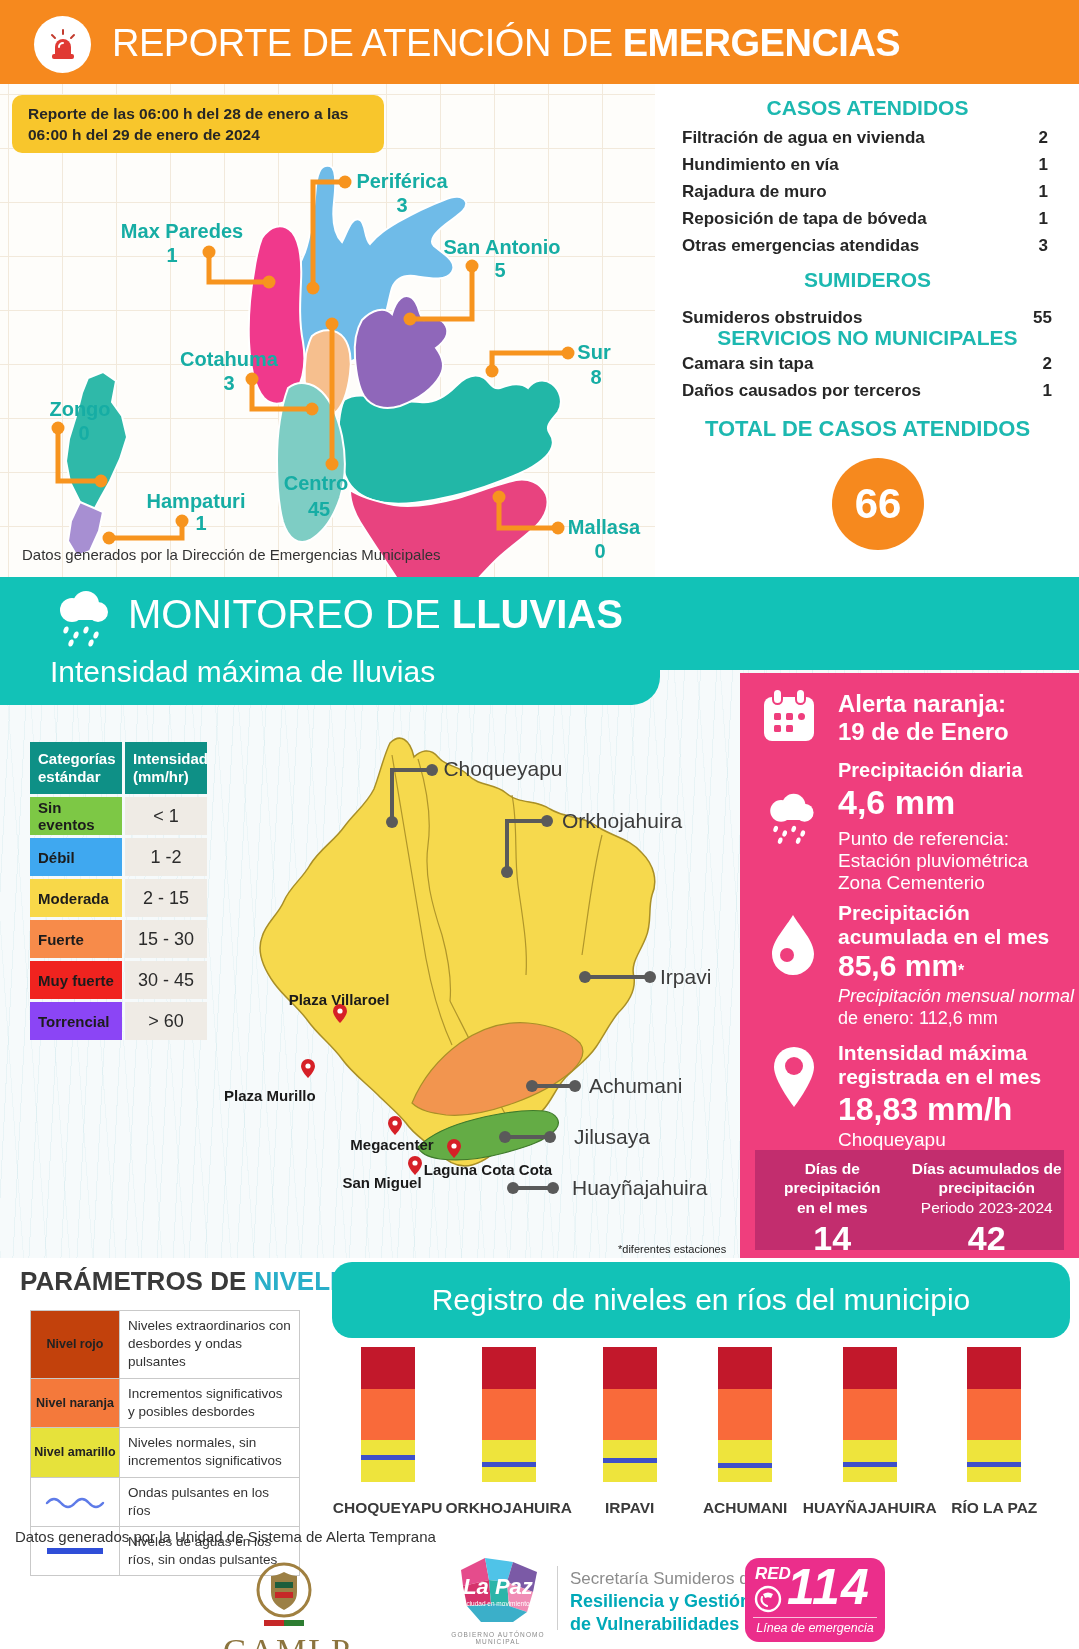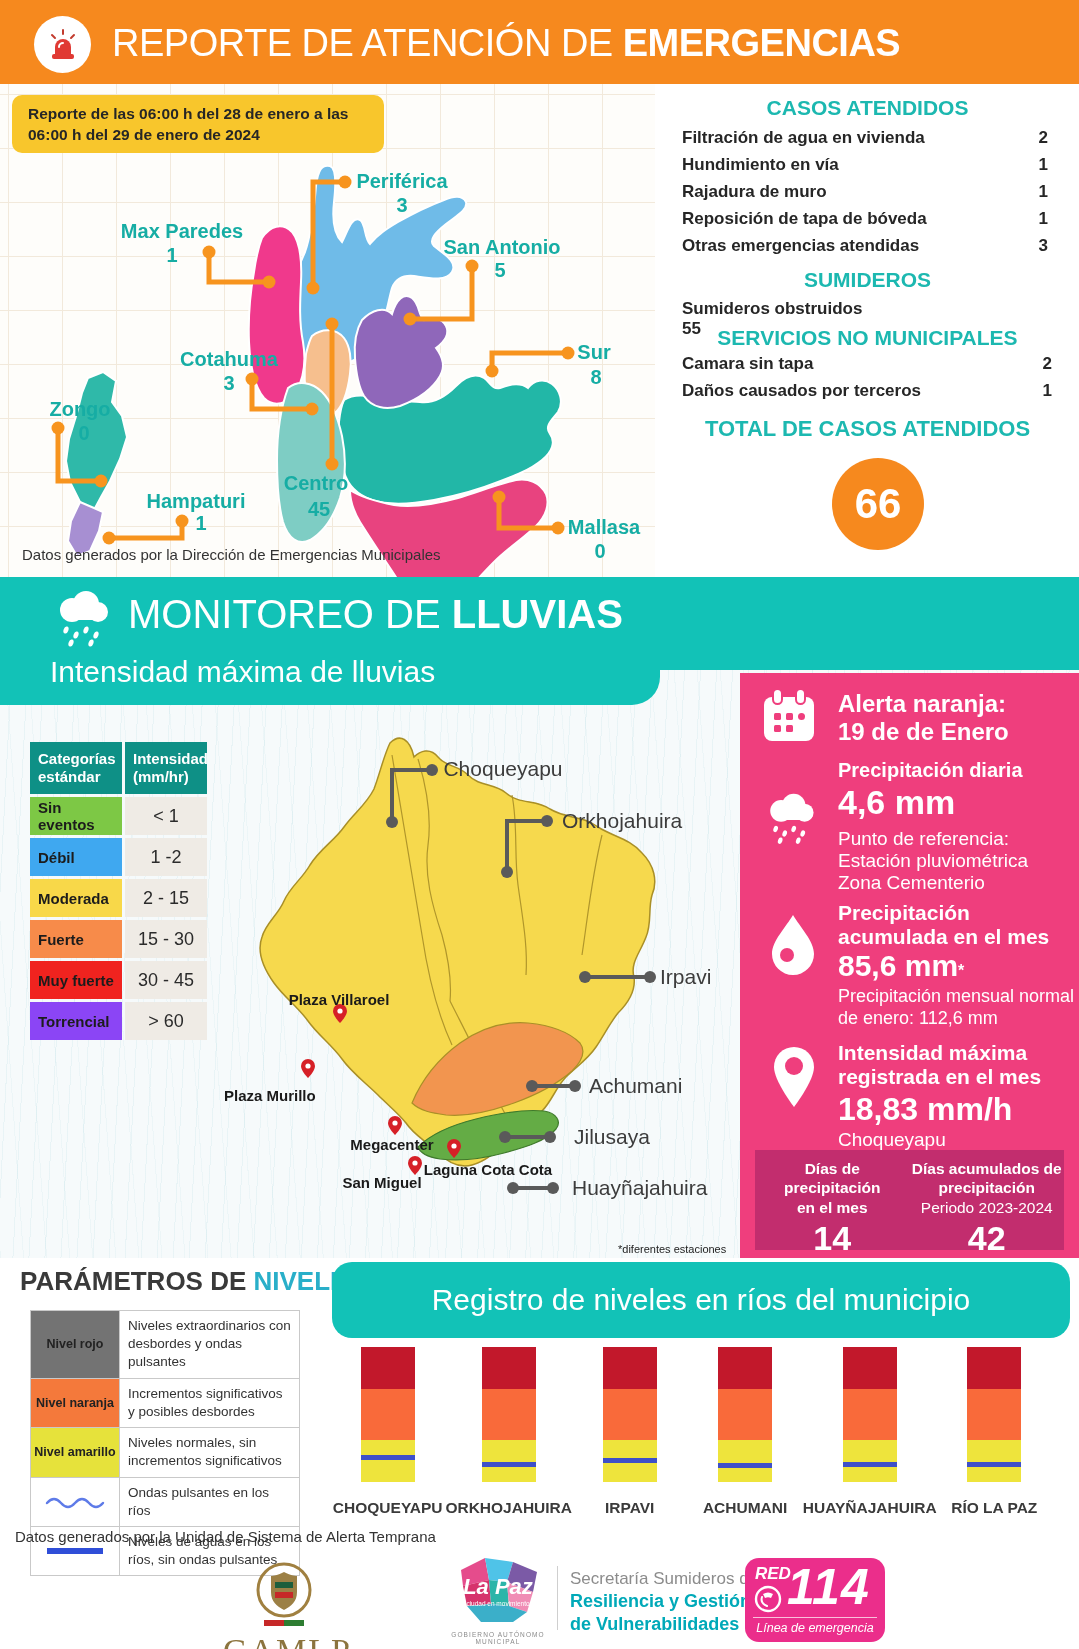--- a/index.html
+++ b/index.html
@@ -195,21 +195,21 @@
     <div class="abs case-row" style="left:682px;top:125px;width:366px;">
       <span>Reposición de tapa de bóveda</span>
         <span>1</span>
       </div>
     <div class="abs case-row" style="left:682px;top:152px;width:366px;align-items:center;">
       <span>Otras emergencias atendidas</span>
         <span>3</span>
       </div>
 
     <div class="abs teal-h" style="left:660px;top:184px;width:415px;font-size:21px;">SUMIDEROS</div>
-    <div class="abs case-row" style="left:682px;top:215px;width:370px;flex-direction:column;">
+    <div class="abs case-row" style="left:682px;top:224px;width:370px;">
       <span>Sumideros obstruidos</span>
         <span>55</span>
       </div>
 
     <div class="abs teal-h" style="left:660px;top:242px;width:415px;font-size:21px;">SERVICIOS NO MUNICIPALES</div>
     <div class="abs case-row" style="left:682px;top:270px;width:370px;">
       <span>Camara sin tapa</span>
         <span>2</span>
       </div>
     <div class="abs case-row" style="left:682px;top:297px;width:370px;">
@@ -373,21 +373,21 @@
     <div class="pk-t" style="top:177px;font-size:19px;">Estación pluviométrica</div>
     <div class="pk-t" style="top:199px;font-size:19px;">Zona Cementerio</div>
 
     <svg class="abs" style="left:30px;top:240px;" width="46" height="62" viewBox="0 0 46 62">
       <path d="M23,2 C30,14 44,28 44,41 a21,21 0 0 1 -42,0 C2,28 16,14 23,2 Z" fill="#fff"></path>
       <circle cx="17" cy="42" r="7" fill="#EF3E7D"></circle>
     </svg>
     <div class="pk-t pk-b" style="top:228px;font-size:21px;">Precipitación</div>
     <div class="pk-t pk-b" style="top:252px;font-size:21px;">acumulada en el mes</div>
     <div class="pk-t pk-b" style="top:276px;font-size:30px;"><span>85,6 mm</span><span style="font-size:16px;">*</span></div>
-    <div class="pk-t" style="top:313px;font-size:18px;">Precipitación mensual normal</div>
+    <div class="pk-t" style="top:313px;font-size:18px;font-style:italic;">Precipitación mensual normal</div>
     <div class="pk-t" style="top:335px;font-size:18px;">de enero: 112,6 mm</div>
 
     <svg class="abs" style="left:32px;top:372px;" width="44" height="62" viewBox="0 0 44 62">
       <path d="M22,62 C22,62 2,36 2,22 a20,20 0 0 1 40,0 C42,36 22,62 22,62 Z" fill="#fff"></path>
       <circle cx="22" cy="21" r="9" fill="#EF3E7D"></circle>
     </svg>
     <div class="pk-t pk-b" style="top:368px;font-size:21px;">Intensidad máxima</div>
     <div class="pk-t pk-b" style="top:392px;font-size:21px;">registrada en el mes</div>
     <div class="pk-t pk-b" style="top:418px;font-size:32px;">18,83 mm/h</div>
     <div class="pk-t" style="top:456px;font-size:19px;">Choqueyapu</div>
@@ -405,21 +405,21 @@
         <div class="dr">Periodo 2023-2024</div>
         <div class="dv">42</div>
       </div>
     </div>
   </div>
 
   <div class="abs ptitle"><span style="color:#3A3A3A;">PARÁMETROS DE </span><span>NIVELES</span></div>
 
   <div class="abs legend">
     <div class="lrow">
-      <div class="lsw" style="background: #737373;">Nivel rojo</div>
+      <div class="lsw" style="background: #c2410c;">Nivel rojo</div>
       <div class="ldesc">Niveles extraordinarios con desbordes y ondas pulsantes</div>
     </div>
     <div class="lrow">
       <div class="lsw" style="background: rgb(244, 121, 59);">Nivel  naranja</div>
       <div class="ldesc">Incrementos significativos y posibles desbordes</div>
     </div>
     <div class="lrow">
       <div class="lsw" style="background: rgb(230, 226, 59);">Nivel amarillo</div>
       <div class="ldesc">Niveles normales, sin incrementos significativos</div>
     </div>

